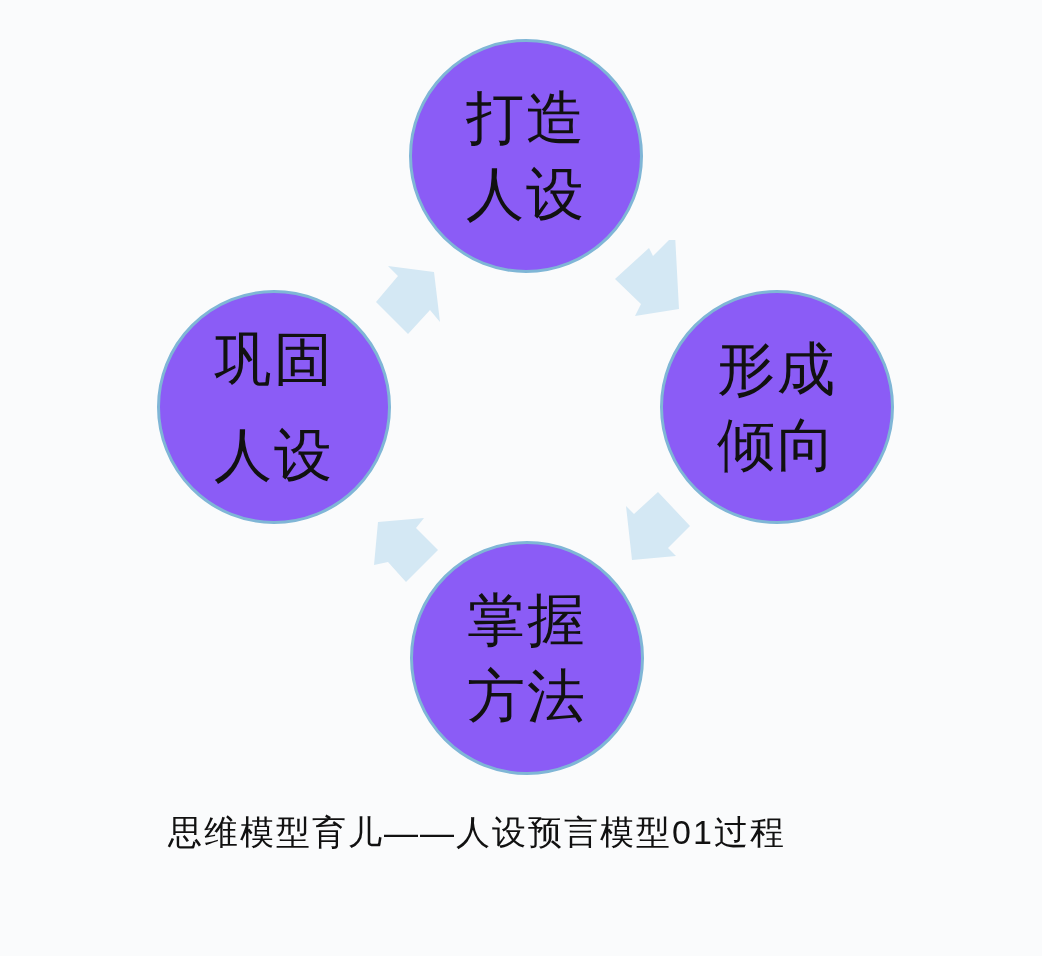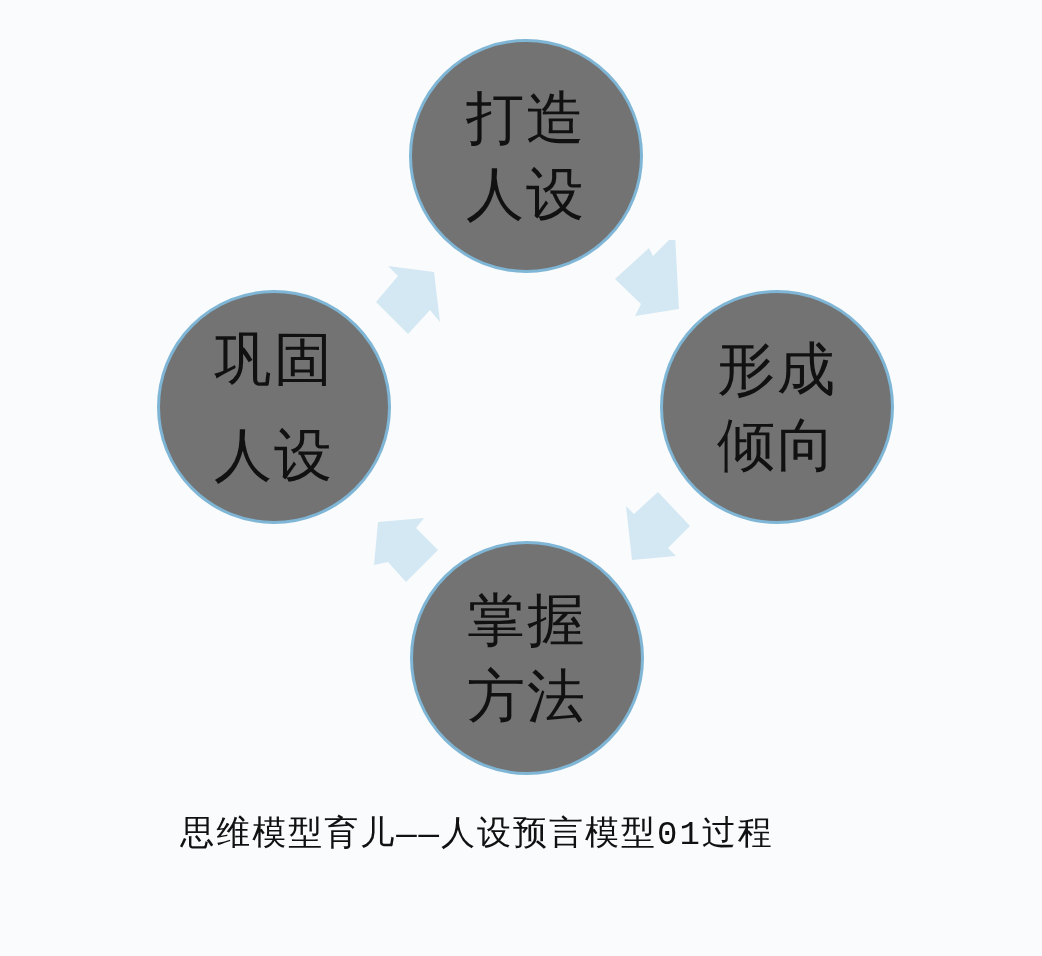--- a/index.html
+++ b/index.html
@@ -10,41 +10,41 @@
       overflow: hidden;
       font-family: "DejaVu Sans", sans-serif;
     }
     .diagram { position: absolute; left: 0; top: 0; width: 1042px; height: 956px; }
     .node {
       position: absolute;
       width: 234px; height: 234px;
       border-radius: 50%;
       border: 3px solid #7fb6d6;
       box-sizing: border-box;
-      background: #737373;
+      background: #8b5cf6;
       display: flex; flex-direction: column;
       align-items: center; justify-content: center;
     }
     .node-line {
       font-size: 58px;
       line-height: 76px;
       color: #111111;
       letter-spacing: 2px;
       font-family: "DejaVu Sans", sans-serif;
     }
     .arrow { position: absolute; }
     .caption {
       position: absolute;
       left: 0; width: 954px;
       top: 810px;
       text-align: center;
       font-size: 34px;
       color: #111111;
       letter-spacing: 2px;
-      font-family: Liberation Mono, monospace;
+      font-family: Liberation Sans, sans-serif;
     }
   </style>
 </head>
 <body>
 
 <div class="diagram">
 
   <div class="node" style="left:409px; top:39px;">
     <div class="node-line">打造</div>
     <div class="node-line">人设</div>

